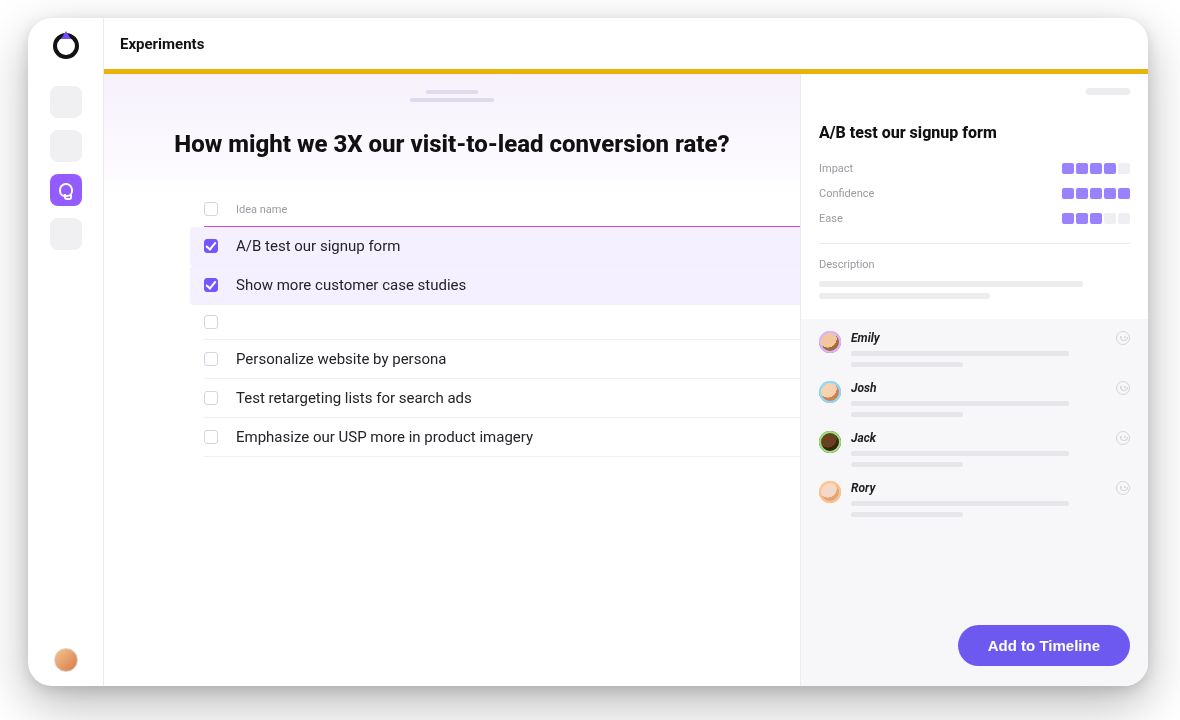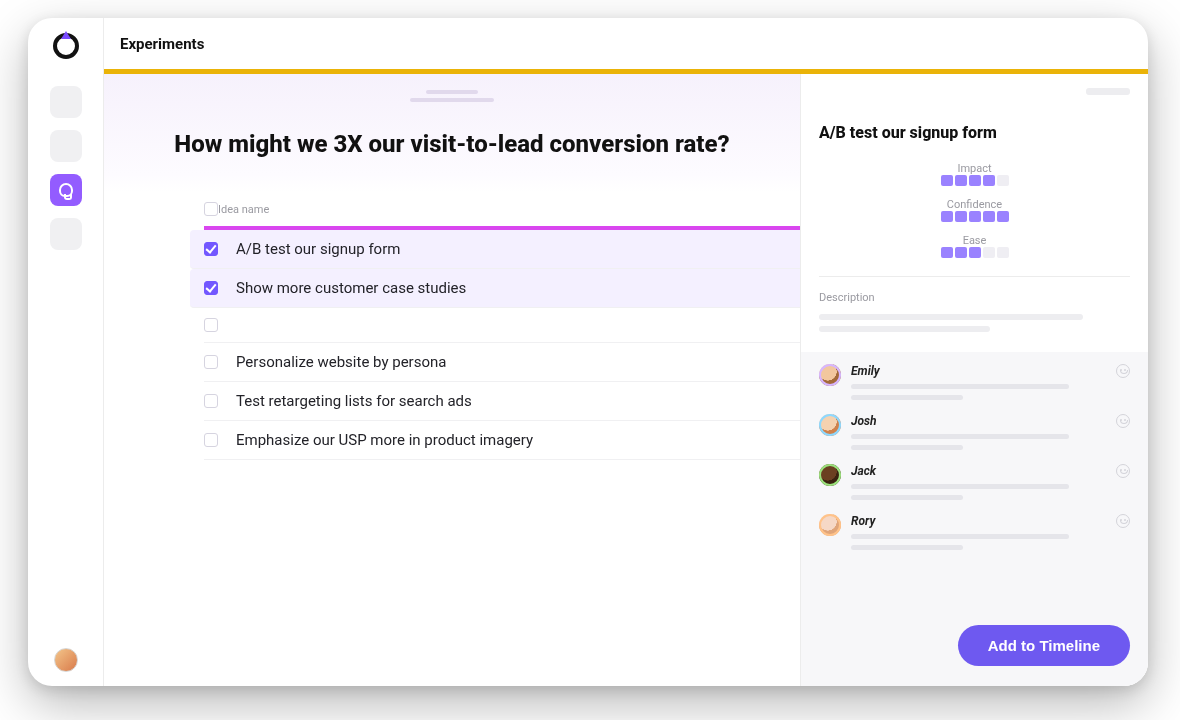--- a/index.html
+++ b/index.html
@@ -107,23 +107,23 @@
   }
   .hero-placeholder{
     position:absolute; top:16px; left:50%; transform:translateX(-50%);
     display:flex; flex-direction:column; gap:4px; align-items:center;
   }
   .hero-placeholder .bar{ height:4px; background:#e1d9ec; border-radius:2px;}
   .hero h2 { font-size:24px; font-weight:800; color:#111; white-space:nowrap;}
 
   .table-wrap { padding: 0 0 0 100px; }
   .table-head {
-    display:flex; align-items:center; 
+    display:flex; align-items:center; gap:18px;
     padding: 10px 0;
-    border-bottom:4px solid #d946ef;
+    border-bottom:1px solid #d946ef;
     font-size:11px; color:#9a9aa1;
   }
   .chk {
     width:14px; height:14px;
     border:1.5px solid #d6d4e0;
     border-radius:3px;
     flex:0 0 14px;
     position:relative;
   }
   .chk.checked { background:#7257ff; border-color:#7257ff;}
@@ -151,21 +151,21 @@
     background:#fff;
   }
   .panel-top{
     padding:14px 18px 4px 18px;
     display:flex; justify-content:flex-end;
   }
   .panel-top .ghost{ width:44px; height:7px; background:#ededf0; border-radius:3px;}
   .panel-header{ padding: 24px 18px 10px 18px;}
   .panel-header h3{ font-size:16px; font-weight:800; color:#111;}
   .metrics{ padding:0 18px; display:flex; flex-direction:column; gap:12px; margin-top:10px;}
-  .metric-row{ display:flex; align-items:center; justify-content:space-between;flex-direction:column;}
+  .metric-row{ display:flex; align-items:center; justify-content:space-between;}
   .metric-label{ font-size:11px; color:#9a9aa1;}
   .blocks{ display:flex; gap:2px;}
   .block{ width:12px; height:11px; border-radius:2px; background:#efeef3;}
   .block.on{ background:#9a82ff;}
   .divider{ height:1px; background:#ececec; margin:18px 18px 0 18px;}
   .desc-section{ padding:14px 18px;}
   .desc-label{ font-size:11px; color:#9a9aa1; margin-bottom:10px;}
   .desc-line{ height:6px; background:#ededf0; border-radius:3px; margin-bottom:6px;}
   .comments{
     background:#f7f7f9;

